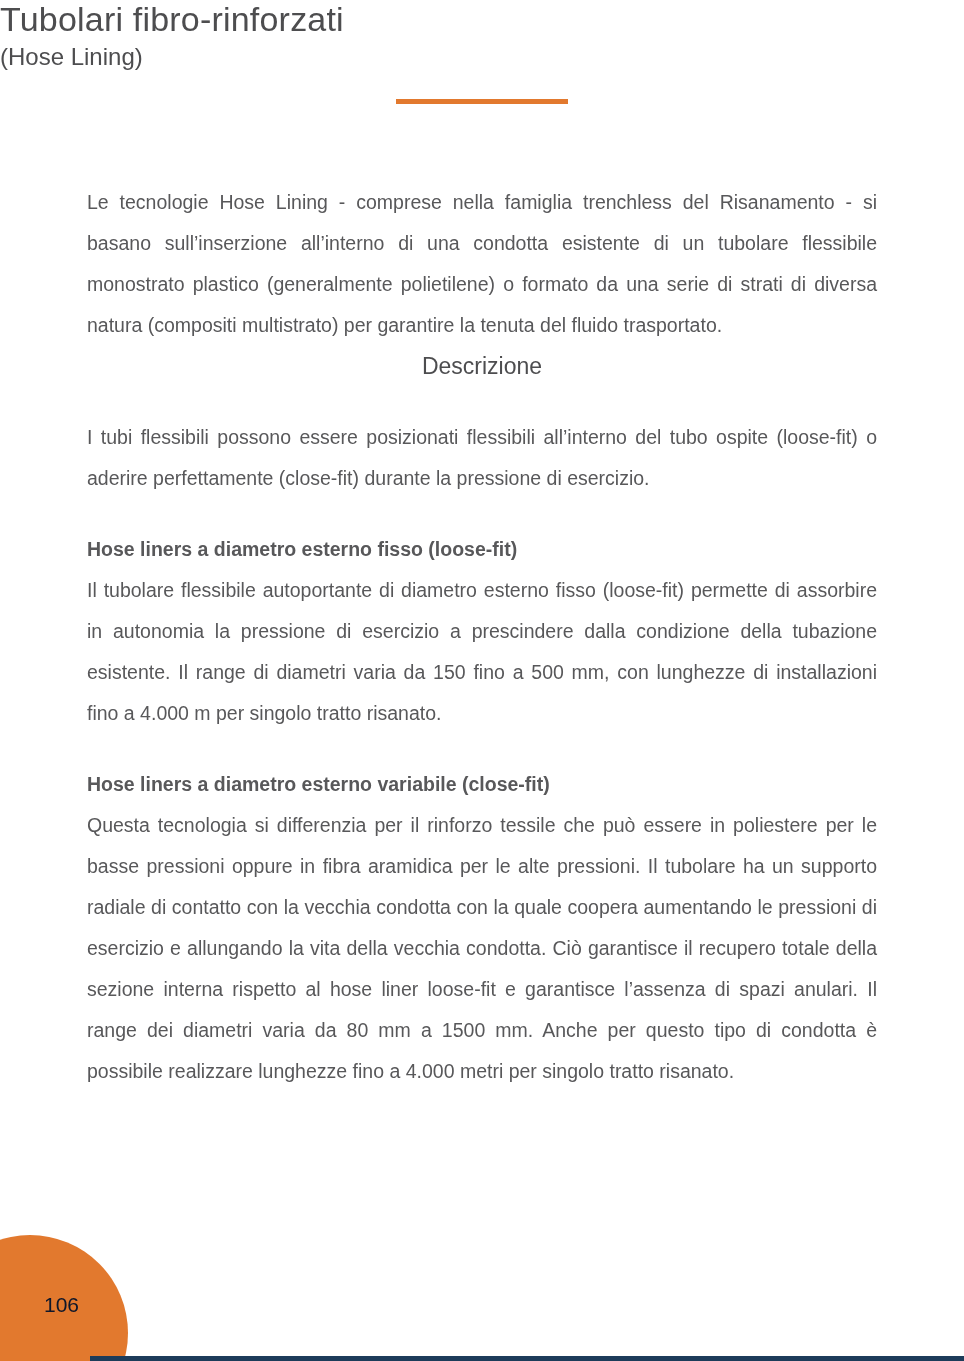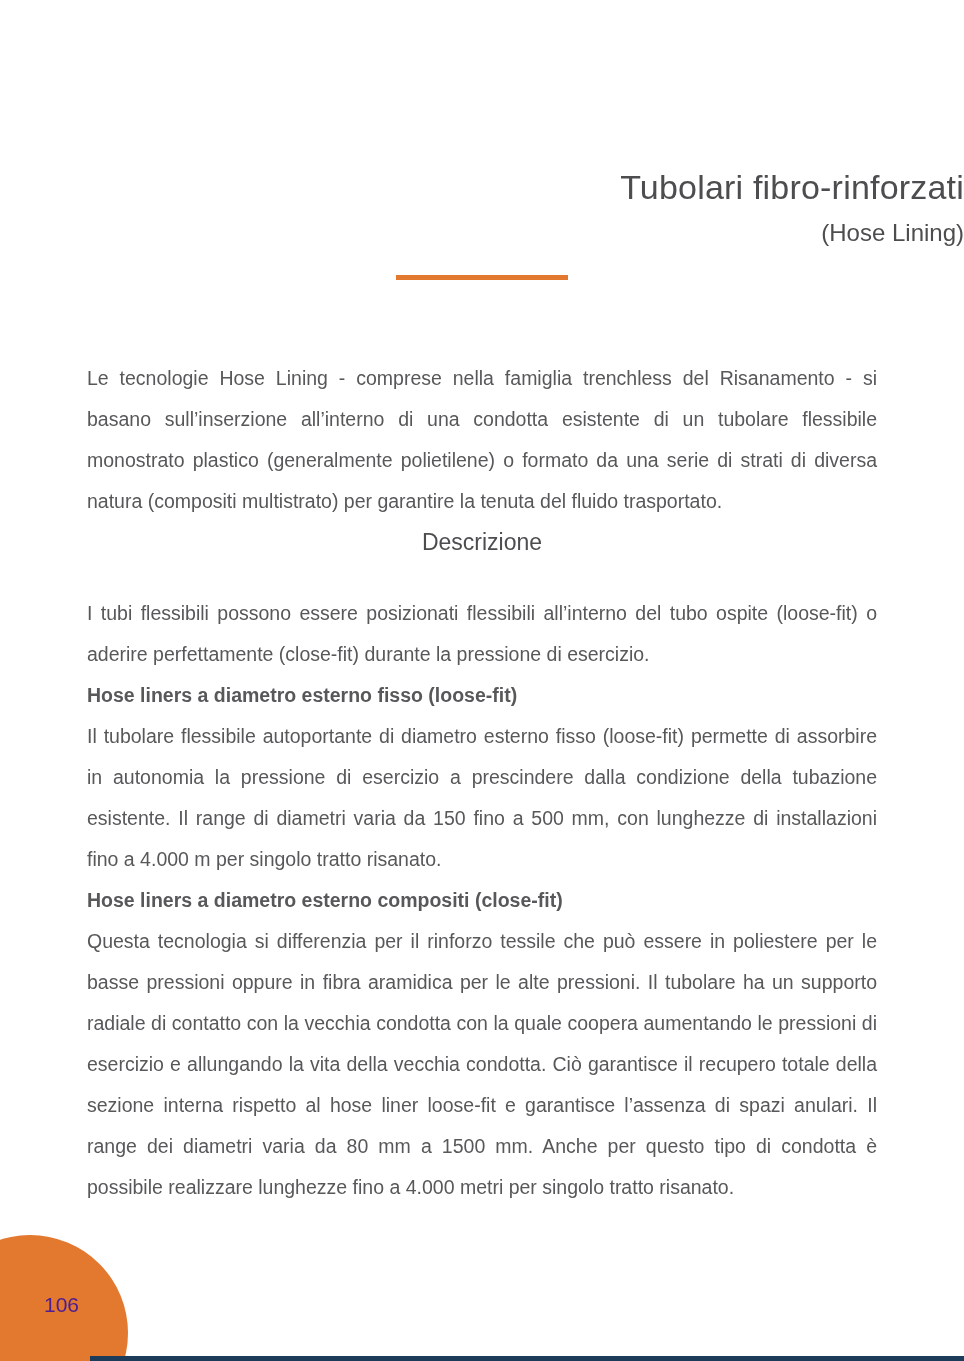--- a/index.html
+++ b/index.html
@@ -14,34 +14,33 @@
   .page{
     position:relative;
     width:964px;
     height:1361px;
     margin:0 auto;
     background:#ffffff;
     overflow:hidden;
     color:var(--text-color);
   }
   .title-block{
-    text-align:right;
-    padding-top:168px;
+    text-align:left;
   }
   .page-title{
     font-size:34px;
     font-weight:400;
     color:var(--heading-color);
     letter-spacing:0.2px;
   }
   .page-subtitle{
     font-size:24px;
     font-weight:400;
     color:var(--heading-color);
-    margin-top:12px;
+    margin-top:4px;
   }
   .title-divider{
     width:172px;
     height:5px;
     background:var(--accent-orange);
     margin:28px auto 0 auto;
   }
   .content{
     width:790px;
     margin:0 auto;
@@ -57,35 +56,36 @@
     text-align:center;
     font-size:23px;
     font-weight:400;
     color:var(--heading-color);
     margin-bottom:30px;
   }
   .subheading{
     font-size:19.5px;
     font-weight:700;
     color:var(--text-color);
+    margin-top:30px;
   }
   .page-number-badge{
     position:absolute;
     left:-68px;
     bottom:-70px;
     width:196px;
     height:196px;
     border-radius:50%;
     background:var(--accent-orange);
   }
   .page-number{
     position:absolute;
     left:112px;
     top:58px;
-    color:#4c1d95;
+    color:#0f172a;
     font-size:21px;
     font-weight:400;
   }
   .footer-line{
     position:absolute;
     left:90px;
     right:0;
     bottom:0;
     height:5px;
     background:var(--footer-line-color);
@@ -107,21 +107,21 @@
     <p>Le tecnologie Hose Lining - comprese nella famiglia trenchless del Risanamento - si basano sull’inserzione all’interno di una condotta esistente di un tubolare flessibile monostrato plastico (generalmente polietilene) o formato da una serie di strati di diversa natura (compositi multistrato) per garantire la tenuta del fluido trasportato.</p>
 
     <h3 class="section-heading">Descrizione</h3>
 
     <p>I tubi flessibili possono essere posizionati flessibili all’interno del tubo ospite (loose-fit) o aderire perfettamente (close-fit) durante la pressione di esercizio.</p>
 
     <h4 class="subheading">Hose liners a diametro esterno fisso (loose-fit)</h4>
 
     <p>Il tubolare flessibile autoportante di diametro esterno fisso (loose-fit) permette di assorbire in autonomia la pressione di esercizio a prescindere dalla condizione della tubazione esistente. Il range di diametri varia da 150 fino a 500 mm, con lunghezze di installazioni fino a 4.000 m per singolo tratto risanato.</p>
 
-    <h4 class="subheading">Hose liners a diametro esterno compositi (close-fit)</h4>
+    <h4 class="subheading">Hose liners a diametro esterno variabile (close-fit)</h4>
 
     <p>Questa tecnologia si differenzia per il rinforzo tessile che può essere in poliestere per le basse pressioni oppure in fibra aramidica per le alte pressioni. Il tubolare ha un supporto radiale di contatto con la vecchia condotta con la quale coopera aumentando le pressioni di esercizio e allungando la vita della vecchia condotta.  Ciò  garantisce il recupero totale della sezione interna rispetto al hose liner loose-fit e garantisce l’assenza di spazi anulari. Il range dei diametri varia da 80 mm a 1500 mm. Anche per questo tipo di condotta è possibile realizzare lunghezze fino a 4.000 metri per singolo tratto risanato.</p>
 
   </div>
 
   <div class="page-number-badge">
     <span class="page-number">106</span>
   </div>
 
   <div class="footer-line"></div>

